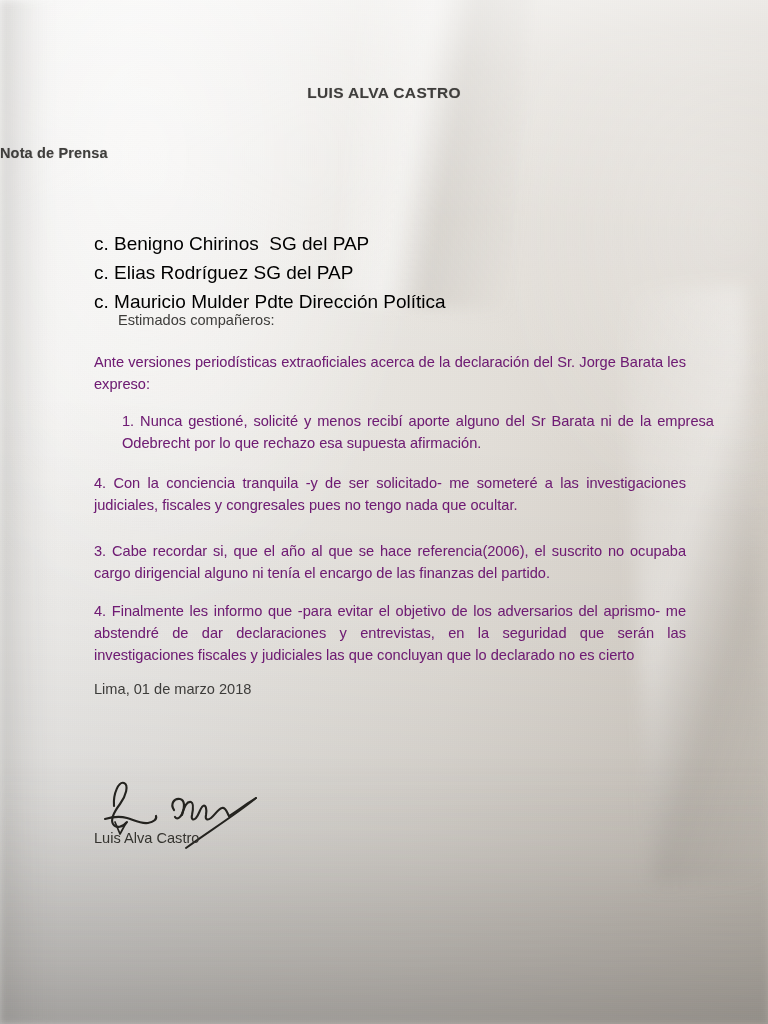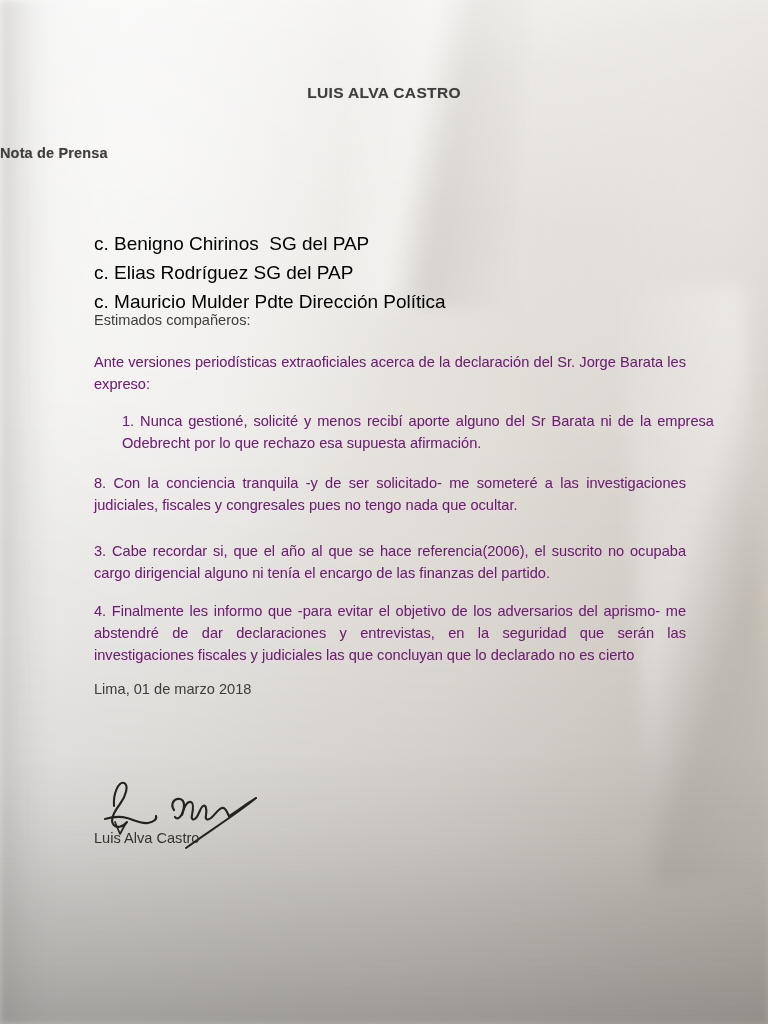--- a/index.html
+++ b/index.html
@@ -190,20 +190,21 @@
     font-size: 19px;
     line-height: 1.52;
     color: #000000;
   }
   .recipients div { white-space: pre; }
 
   .greeting {
     top: 312px;
     font-size: 14.6px;
     color: #3d3c3a;
+    margin-left: 24px;
   }
 
   .para {
     font-size: 14.6px;
     line-height: 1.52;
     text-align: justify;
     color: #701a75;
     text-shadow: 0 0 0.6px rgba(130,128,124,0.30);
   }
 
@@ -261,21 +262,21 @@
       <div>c. Elias Rodríguez SG del PAP</div>
       <div>c. Mauricio Mulder Pdte Dirección Política</div>
     </div>
 
     <div class="body-block greeting">Estimados compañeros:</div>
 
     <div class="body-block para p-intro">Ante versiones periodísticas extraoficiales acerca de la declaración del Sr. Jorge Barata les expreso:</div>
 
     <div class="body-block para p-1">1. Nunca gestioné, solicité y menos recibí aporte alguno del Sr Barata ni de la empresa Odebrecht por lo que rechazo esa supuesta afirmación.</div>
 
-    <div class="body-block para p-2">8. Con la conciencia tranquila -y de ser solicitado- me someteré a las investigaciones judiciales, fiscales y congresales pues no tengo nada que ocultar.</div>
+    <div class="body-block para p-2">4. Con la conciencia tranquila -y de ser solicitado- me someteré a las investigaciones judiciales, fiscales y congresales pues no tengo nada que ocultar.</div>
 
     <div class="body-block para p-3">3. Cabe recordar si, que el año al que se hace referencia(2006), el suscrito no ocupaba cargo dirigencial alguno ni tenía el encargo de las finanzas del partido.</div>
 
     <div class="body-block para p-4">4. Finalmente les informo que -para evitar el objetivo de los adversarios del aprismo- me abstendré de dar declaraciones y entrevistas, en la seguridad que serán las investigaciones fiscales y judiciales las que concluyan que lo declarado no es cierto</div>
 
     <div class="body-block date-line">Lima, 01 de marzo 2018</div>
 
     <div class="signature-ink">
       <svg width="230" height="82" viewBox="0 0 230 82" fill="none" xmlns="http://www.w3.org/2000/svg">
         <g stroke="#24231f" stroke-linecap="round" stroke-linejoin="round" fill="none">

